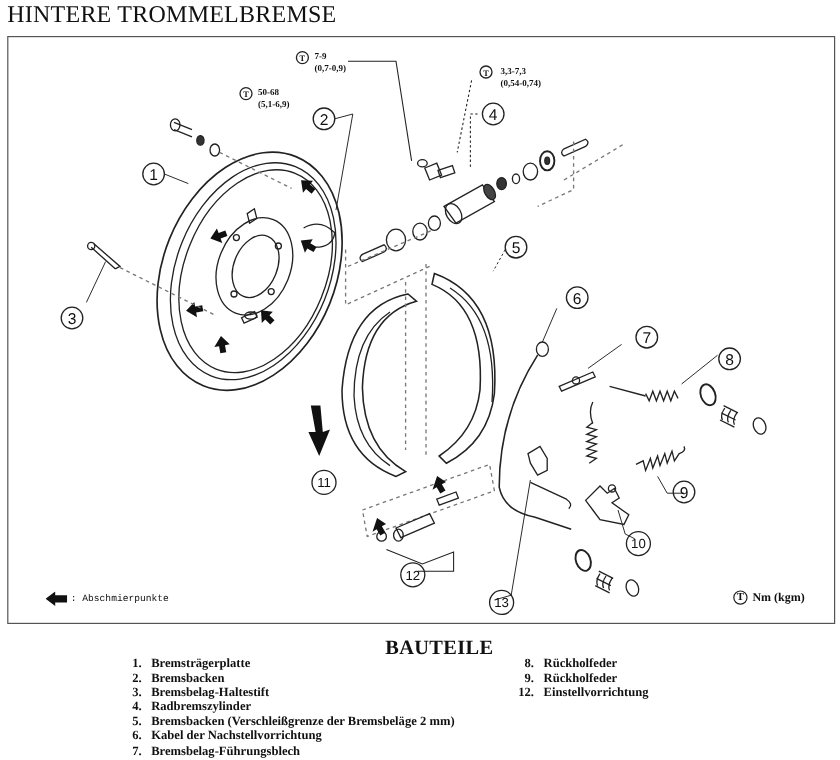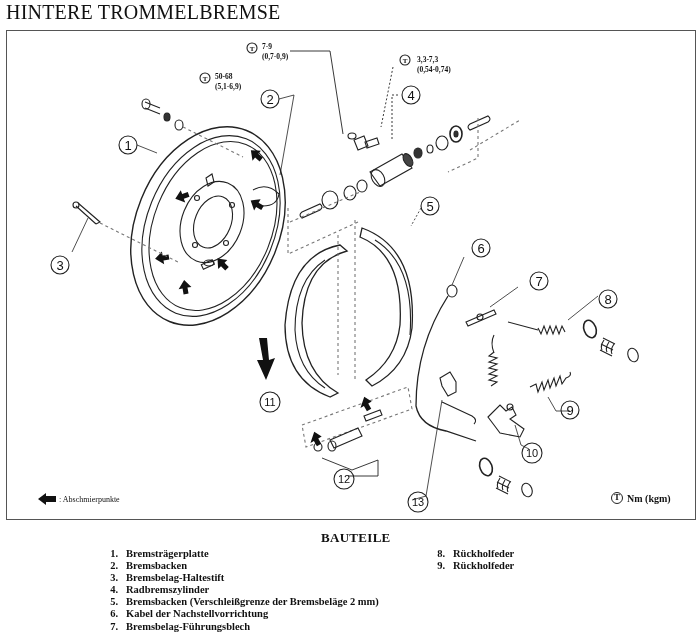--- a/index.html
+++ b/index.html
@@ -2,24 +2,24 @@
 <html><head>
 <meta charset="utf-8">
 <style>
   html, body { margin:0; padding:0; background:#fff; }
   body { width:700px; height:633px; position:relative; overflow:hidden; font-family:"Liberation Serif","DejaVu Serif",serif; color:#111; }
   .title { position:absolute; left:6px; top:1px; font-size:20px; font-weight:normal; letter-spacing:0.2px; color:#111; }
   .frame { position:absolute; left:6px; top:30px; width:690px; height:490px; border:1.5px solid #555; box-sizing:border-box; }
   svg.diagram { position:absolute; left:0; top:0; }
   .callout-text { font-family:"Liberation Sans","DejaVu Sans",sans-serif; font-size:13px; }
   .torque-text { font-family:"Liberation Serif",serif; font-size:7.5px; font-weight:bold; }
-  .legend-left { position:absolute; left:38px; top:493px; font-size:8px; display:flex; align-items:center; gap:3px; }
+  .legend-left { position:absolute; left:38px; top:493px; font-size:8px; display:flex; align-items:center; gap:3px;font-family:Liberation Mono, monospace; }
   .legend-right { position:absolute; left:611px; top:492px; font-size:10px; font-weight:bold; display:flex; align-items:center; gap:4px; }
   .t-icon { display:inline-block; width:12px; height:12px; border:1.2px solid #222; border-radius:50%; box-sizing:border-box; font-size:9px; line-height:9px; text-align:center; font-weight:bold; font-family:"Liberation Serif",serif; }
-  .parts-title { position:absolute; left:321px; top:530px; font-size:13px; font-weight:bold; letter-spacing:0.3px; }
+  .parts-title { position:absolute; left:321px; top:530px; font-size:17px; font-weight:bold; letter-spacing:0.3px; }
   .parts-col { position:absolute; font-size:10.5px; font-weight:bold; line-height:12.1px; }
   .parts-col.left { left:106px; top:548px; }
   .parts-col.right { left:427px; top:548px; }
   .part-row { display:flex; white-space:nowrap; }
   .part-num { display:inline-block; text-align:right; }
   .left .part-num { width:12px; margin-right:8px; }
   .right .part-num { width:18px; margin-right:8px; }
 </style>
 </head>
 <body>
@@ -284,13 +284,17 @@
 
 <div class="parts-col right">
   <div class="part-row">
       <span class="part-num">8.</span>
       <span>Rückholfeder</span>
     </div>
   <div class="part-row">
       <span class="part-num">9.</span>
       <span>Rückholfeder</span>
     </div>
+  <div class="part-row">
+      <span class="part-num">12.</span>
+      <span>Einstellvorrichtung</span>
+    </div>
 </div>
 
 </body></html>

